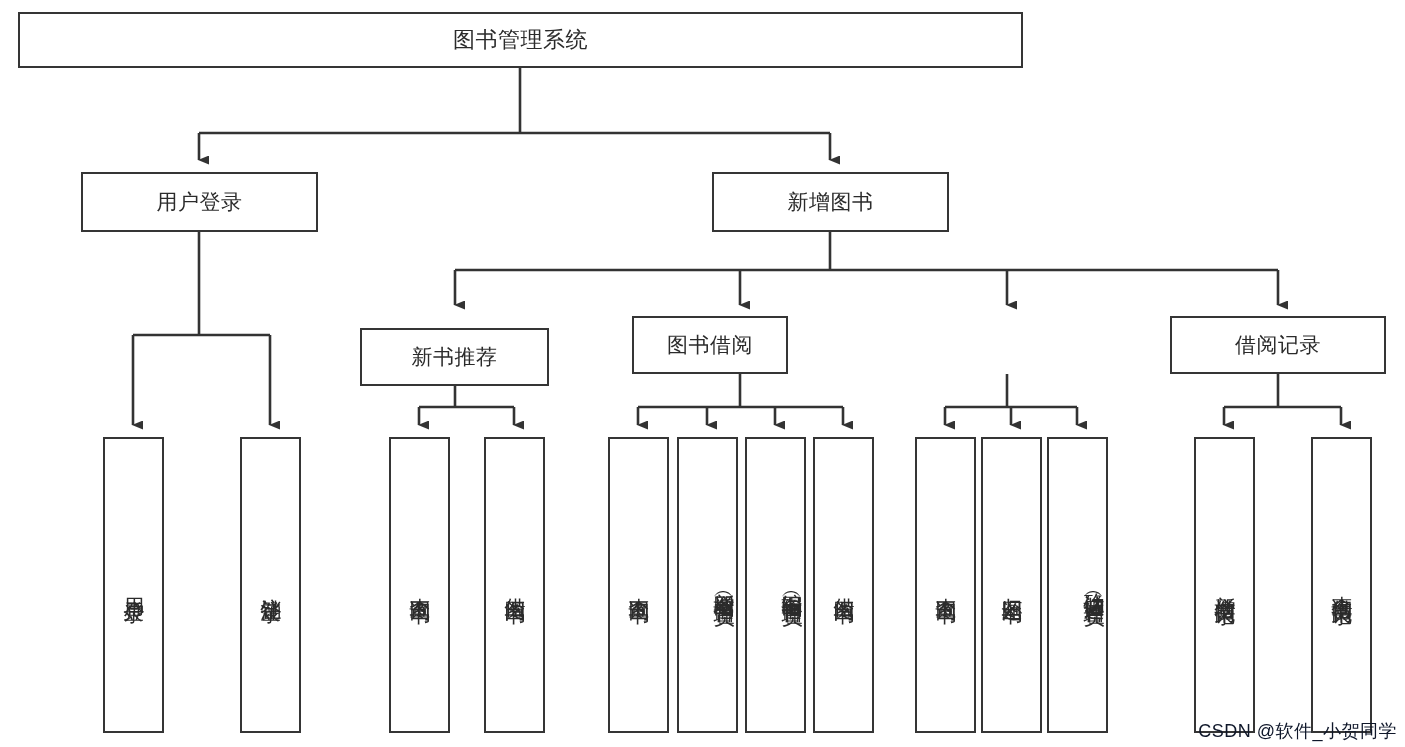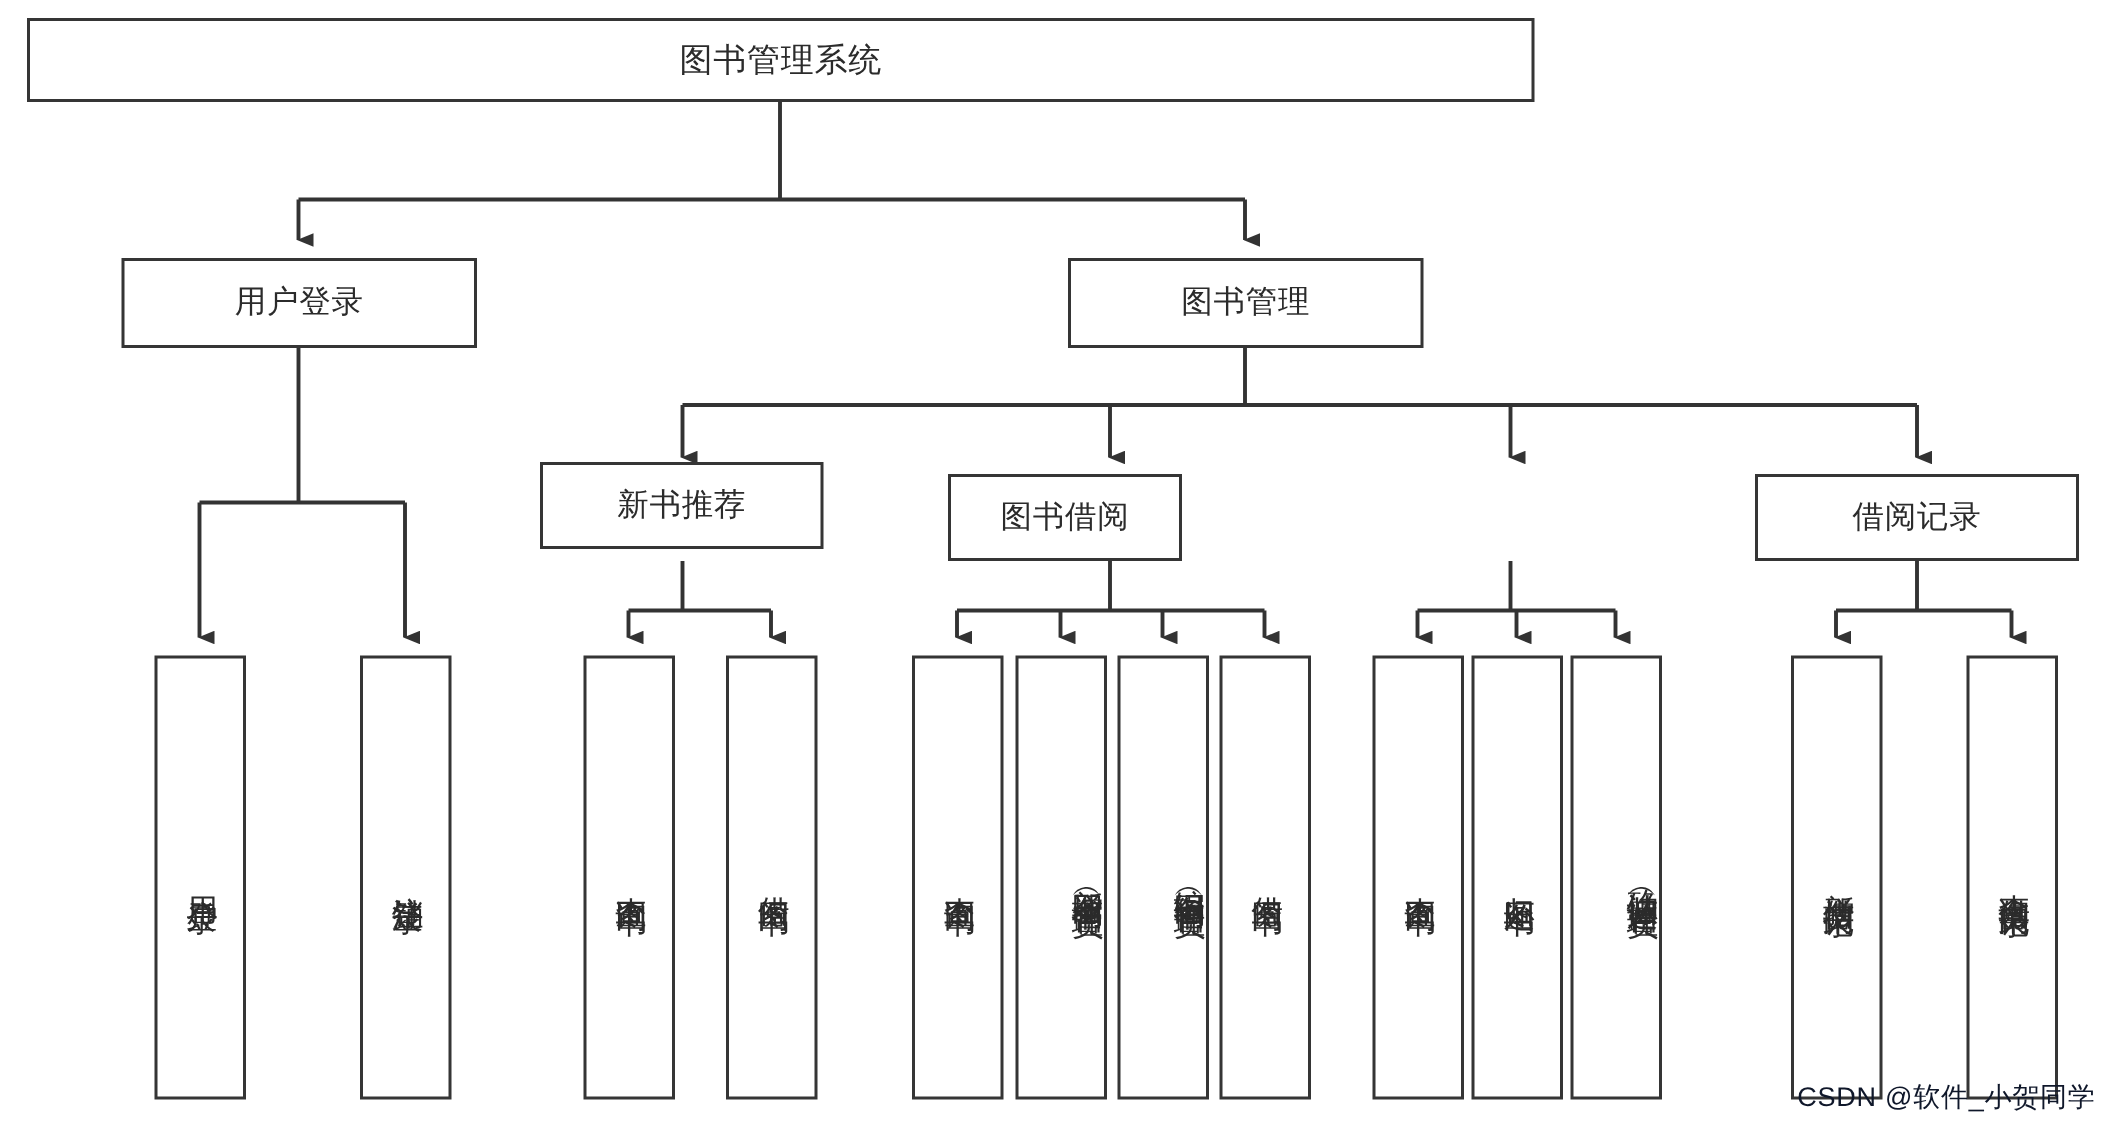--- a/index.html
+++ b/index.html
@@ -128,24 +128,24 @@
   </svg>
 
   <div class="node node-h node-root" style="left:18px; top:12px; width:1005px; height:56px;">
     <span>图书管理系统</span>
   </div>
 
   <div class="node node-h" style="left:81px; top:172px; width:237px; height:60px;">
     <span>用户登录</span>
   </div>
   <div class="node node-h" style="left:712px; top:172px; width:237px; height:60px;">
-    <span>图书管理</span>
+    <span>新增图书</span>
   </div>
 
-  <div class="node node-h" style="left:360px; top:308px; width:189px; height:58px;">
+  <div class="node node-h" style="left:360px; top:328px; width:189px; height:58px;">
     <span>新书推荐</span>
   </div>
   <div class="node node-h" style="left:632px; top:316px; width:156px; height:58px;">
     <span>图书借阅</span>
   </div>
   <div class="node node-h" style="left:1170px; top:316px; width:216px; height:58px;justify-content:center;">
     <span>借阅记录</span>
   </div>
 
   <div class="node node-v centered" style="left:103px; top:437px; width:61px; height:296px;">

